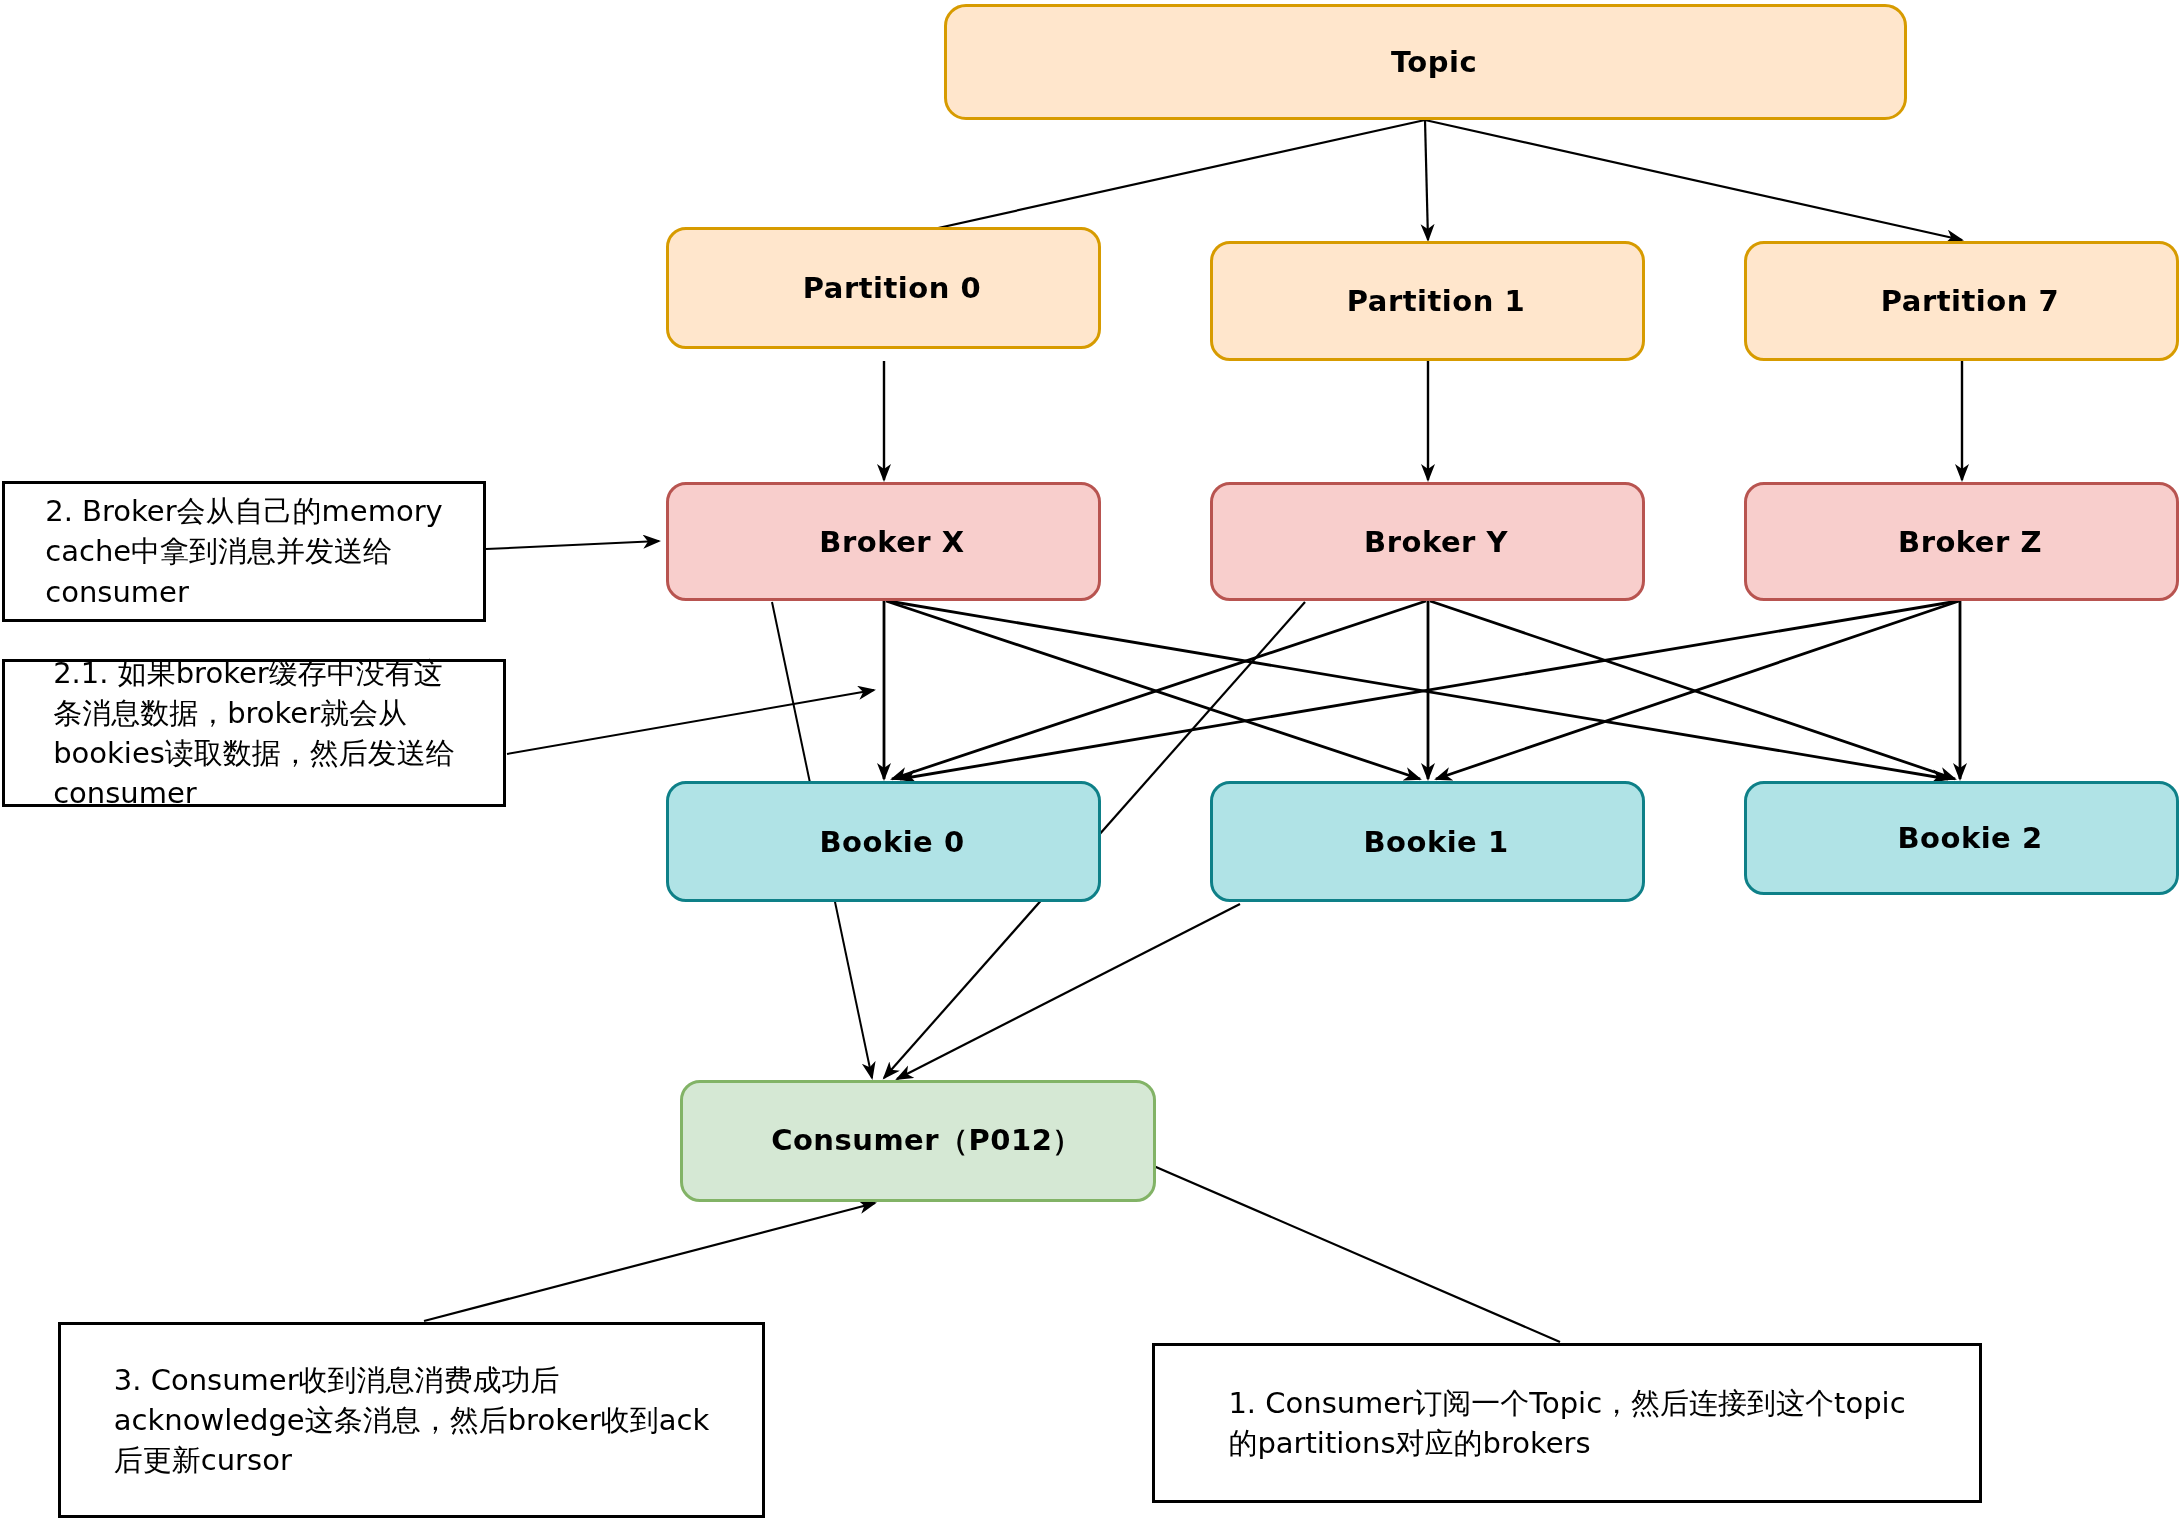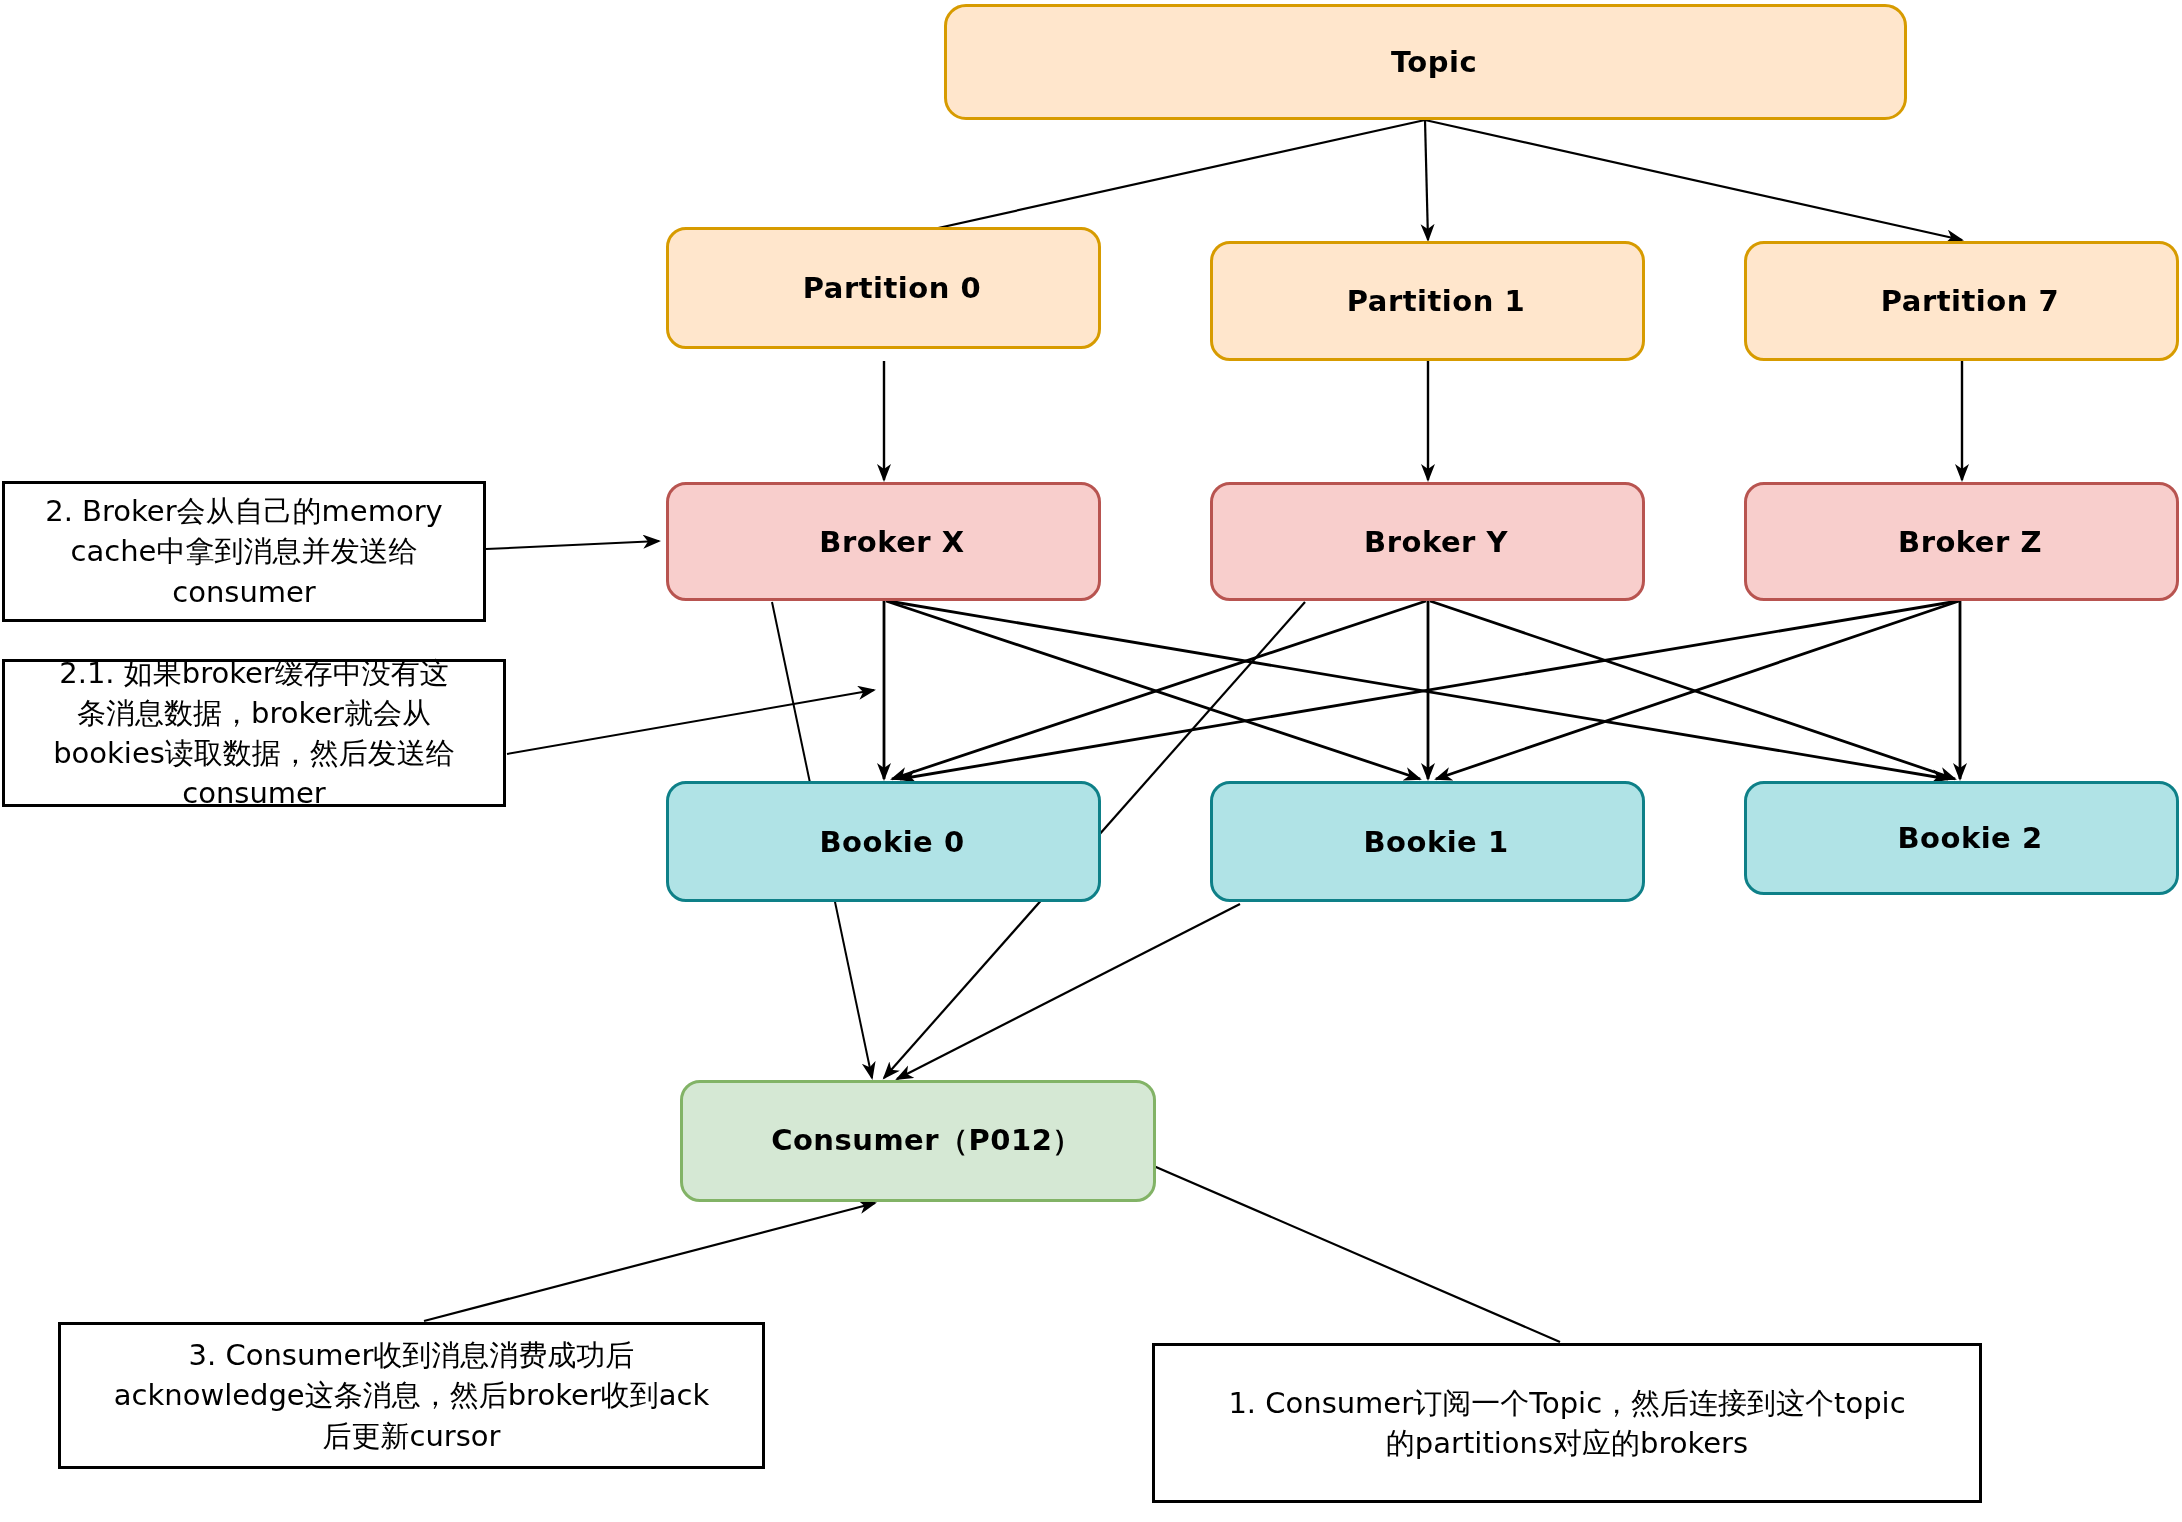--- a/index.html
+++ b/index.html
@@ -23,21 +23,21 @@
     text-align:center;letter-spacing:0.5px;padding-left:17px;
   }
   .node.orange{background:var(--node-fill-orange);border-color:var(--node-border-orange);}
   .node.red{background:var(--node-fill-red);border-color:var(--node-border-red);}
   .node.teal{background:var(--node-fill-teal);border-color:var(--node-border-teal);text-align:right;}
   .node.green{background:var(--node-fill-green);border-color:var(--node-border-green);}
   .note{
     position:absolute;box-sizing:border-box;
     background:var(--note-fill,#fff);border:3px solid var(--note-border,#000);
     display:flex;align-items:center;justify-content:center;
-    font-size:29px;color:var(--label,#000);text-align:center;
+    font-size:29px;color:var(--label,#000);text-align:left;
     white-space:pre-line;line-height:1.38;padding:6px 13px;
   }
 </style>
 </head>
 <body>
 
 <div id="canvas">
 
   <svg id="edges" xmlns="http://www.w3.org/2000/svg">
     <defs>
@@ -113,21 +113,21 @@
 consumer</span>
   </div>
 
   <div class="note" style="left:2px;top:659px;width:504px;height:148px">
     <span>2.1. 如果broker缓存中没有这
 条消息数据，broker就会从
 bookies读取数据，然后发送给
 consumer</span>
   </div>
 
-  <div class="note" style="left:58px;top:1322px;width:707px;height:147px">
+  <div class="note" style="left:58px;top:1322px;width:707px;height:196px">
     <span>3. Consumer收到消息消费成功后
 acknowledge这条消息，然后broker收到ack
 后更新cursor</span>
   </div>
 
   <div class="note" style="left:1152px;top:1343px;width:830px;height:160px">
     <span>1. Consumer订阅一个Topic，然后连接到这个topic
 的partitions对应的brokers</span>
   </div>
 

